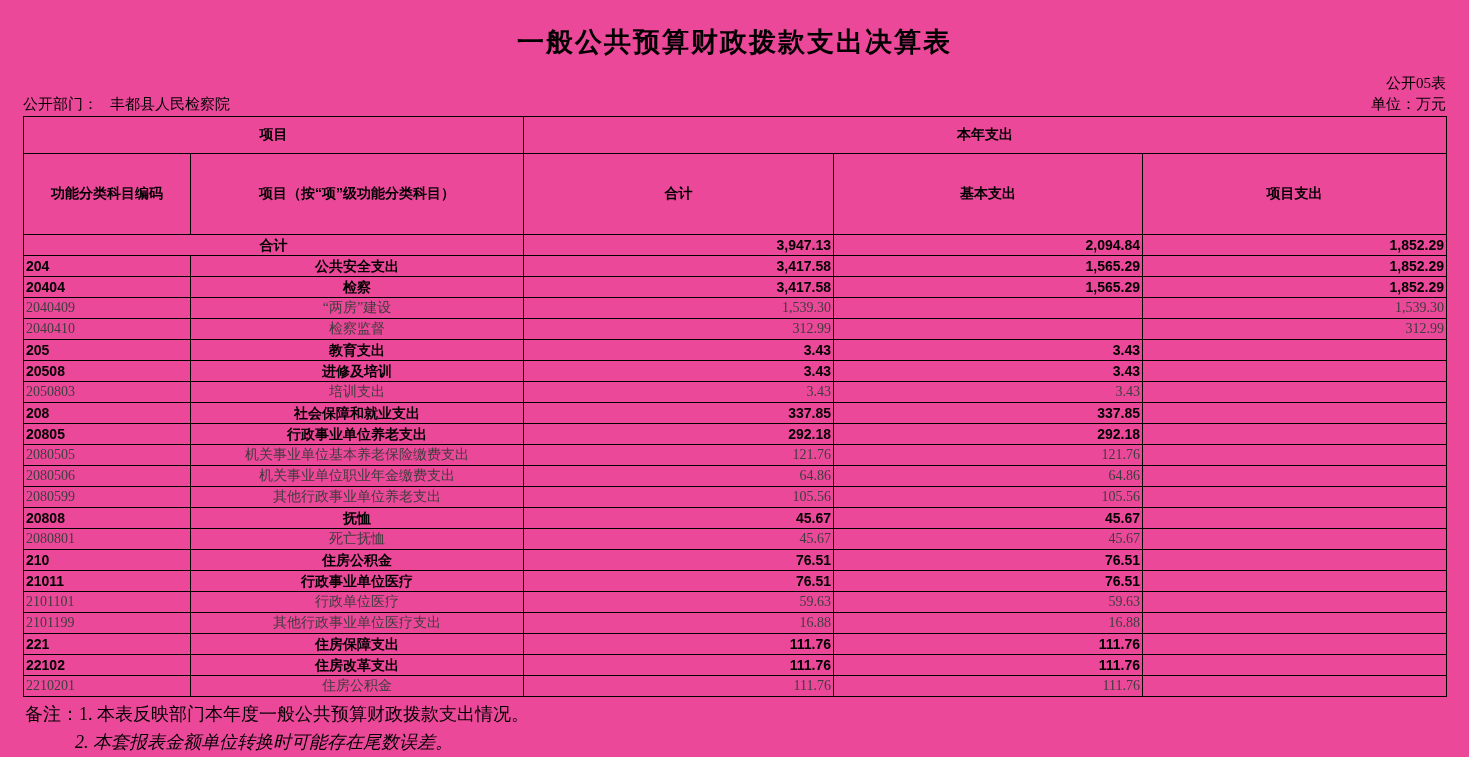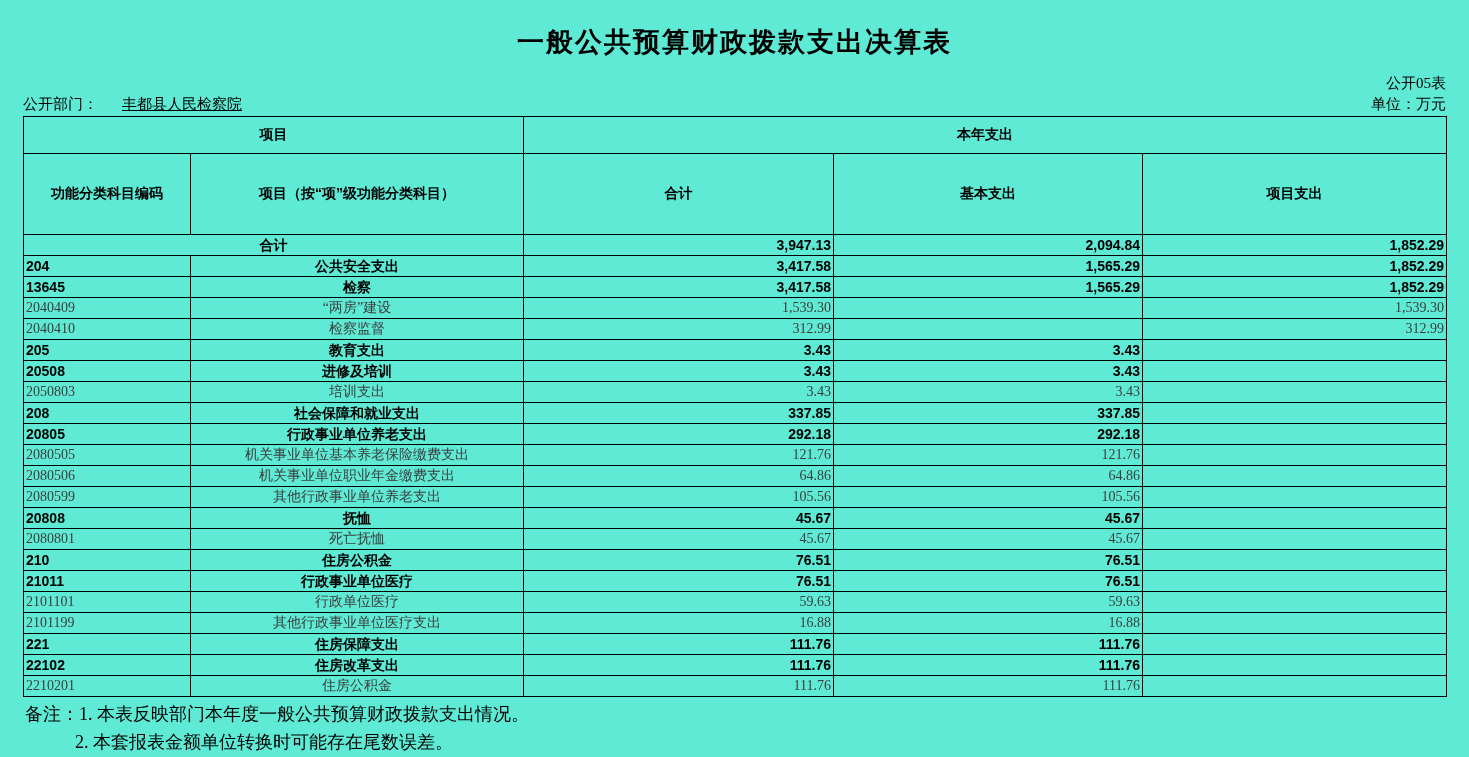--- a/index.html
+++ b/index.html
@@ -1,33 +1,33 @@
 <!DOCTYPE html>
 <html><head>
 <meta charset="utf-8">
 <style>
   * { margin:0; padding:0; box-sizing:border-box; }
   html,body { background:#fff; }
   .page {
-    width:1469px; height:757px; position:relative; background:#5eead4;
+    width:1469px; height:757px; position:relative; background:#ec4899;
     overflow:hidden; font-family:"Liberation Serif", serif; color:#000;
   }
   .doc-title {
     margin-top:24px; text-align:center;
     font-family:"Liberation Sans", sans-serif;
     font-size:27px; font-weight:bold; letter-spacing:2px;
   }
   .table-code-line {
     margin:14px 23px 0; text-align:right; font-size:15px;
   }
   .meta-line {
     margin:2px 23px 2px; display:flex; justify-content:space-between;
     font-size:15px; align-items:flex-end;
   }
-  .dept-name { margin-left:24px;text-decoration:underline; }
+  .dept-name { margin-left:12px; }
   table.main {
     border-collapse:collapse; table-layout:fixed;
     width:1423px; margin:2px 23px 0;
   }
   table.main th, table.main td {
     border:1px solid #000; font-size:14px; padding:0 2px;
     overflow:hidden; white-space:nowrap;
   }
   table.main thead th {
     font-family:"Liberation Sans", sans-serif; font-weight:bold;
@@ -42,21 +42,21 @@
   tr.bold-row td {
     font-weight:bold; color:#000;
     font-family:"Liberation Sans", sans-serif;
   }
   tr.reg-row td { color:#3d3d3d; }
   td.grand-label {
     text-align:center; font-weight:bold;
     font-family:"Liberation Sans", sans-serif;
   }
   .notes { margin:4px 0 0 25px; font-size:18px; line-height:1.55; }
-  .notes .n2 { padding-left:50px; }
+  .notes .n2 { padding-left:50px;font-style:italic; }
 </style>
 </head>
 <body>
 
 <div class="page">
 
   <div class="doc-title">一般公共预算财政拨款支出决算表</div>
 
   <div class="table-code-line">公开05表</div>
 
@@ -96,21 +96,21 @@
           <td class="num">1,852.29</td>
         </tr>
         <tr class="bold-row">
           <td class="code">204</td>
           <td class="name">公共安全支出</td>
           <td class="num">3,417.58</td>
           <td class="num">1,565.29</td>
           <td class="num">1,852.29</td>
         </tr>
         <tr class="bold-row">
-          <td class="code">13645</td>
+          <td class="code">20404</td>
           <td class="name">检察</td>
           <td class="num">3,417.58</td>
           <td class="num">1,565.29</td>
           <td class="num">1,852.29</td>
         </tr>
         <tr class="reg-row">
           <td class="code">2040409</td>
           <td class="name">“两房”建设</td>
           <td class="num">1,539.30</td>
           <td class="num"></td>

